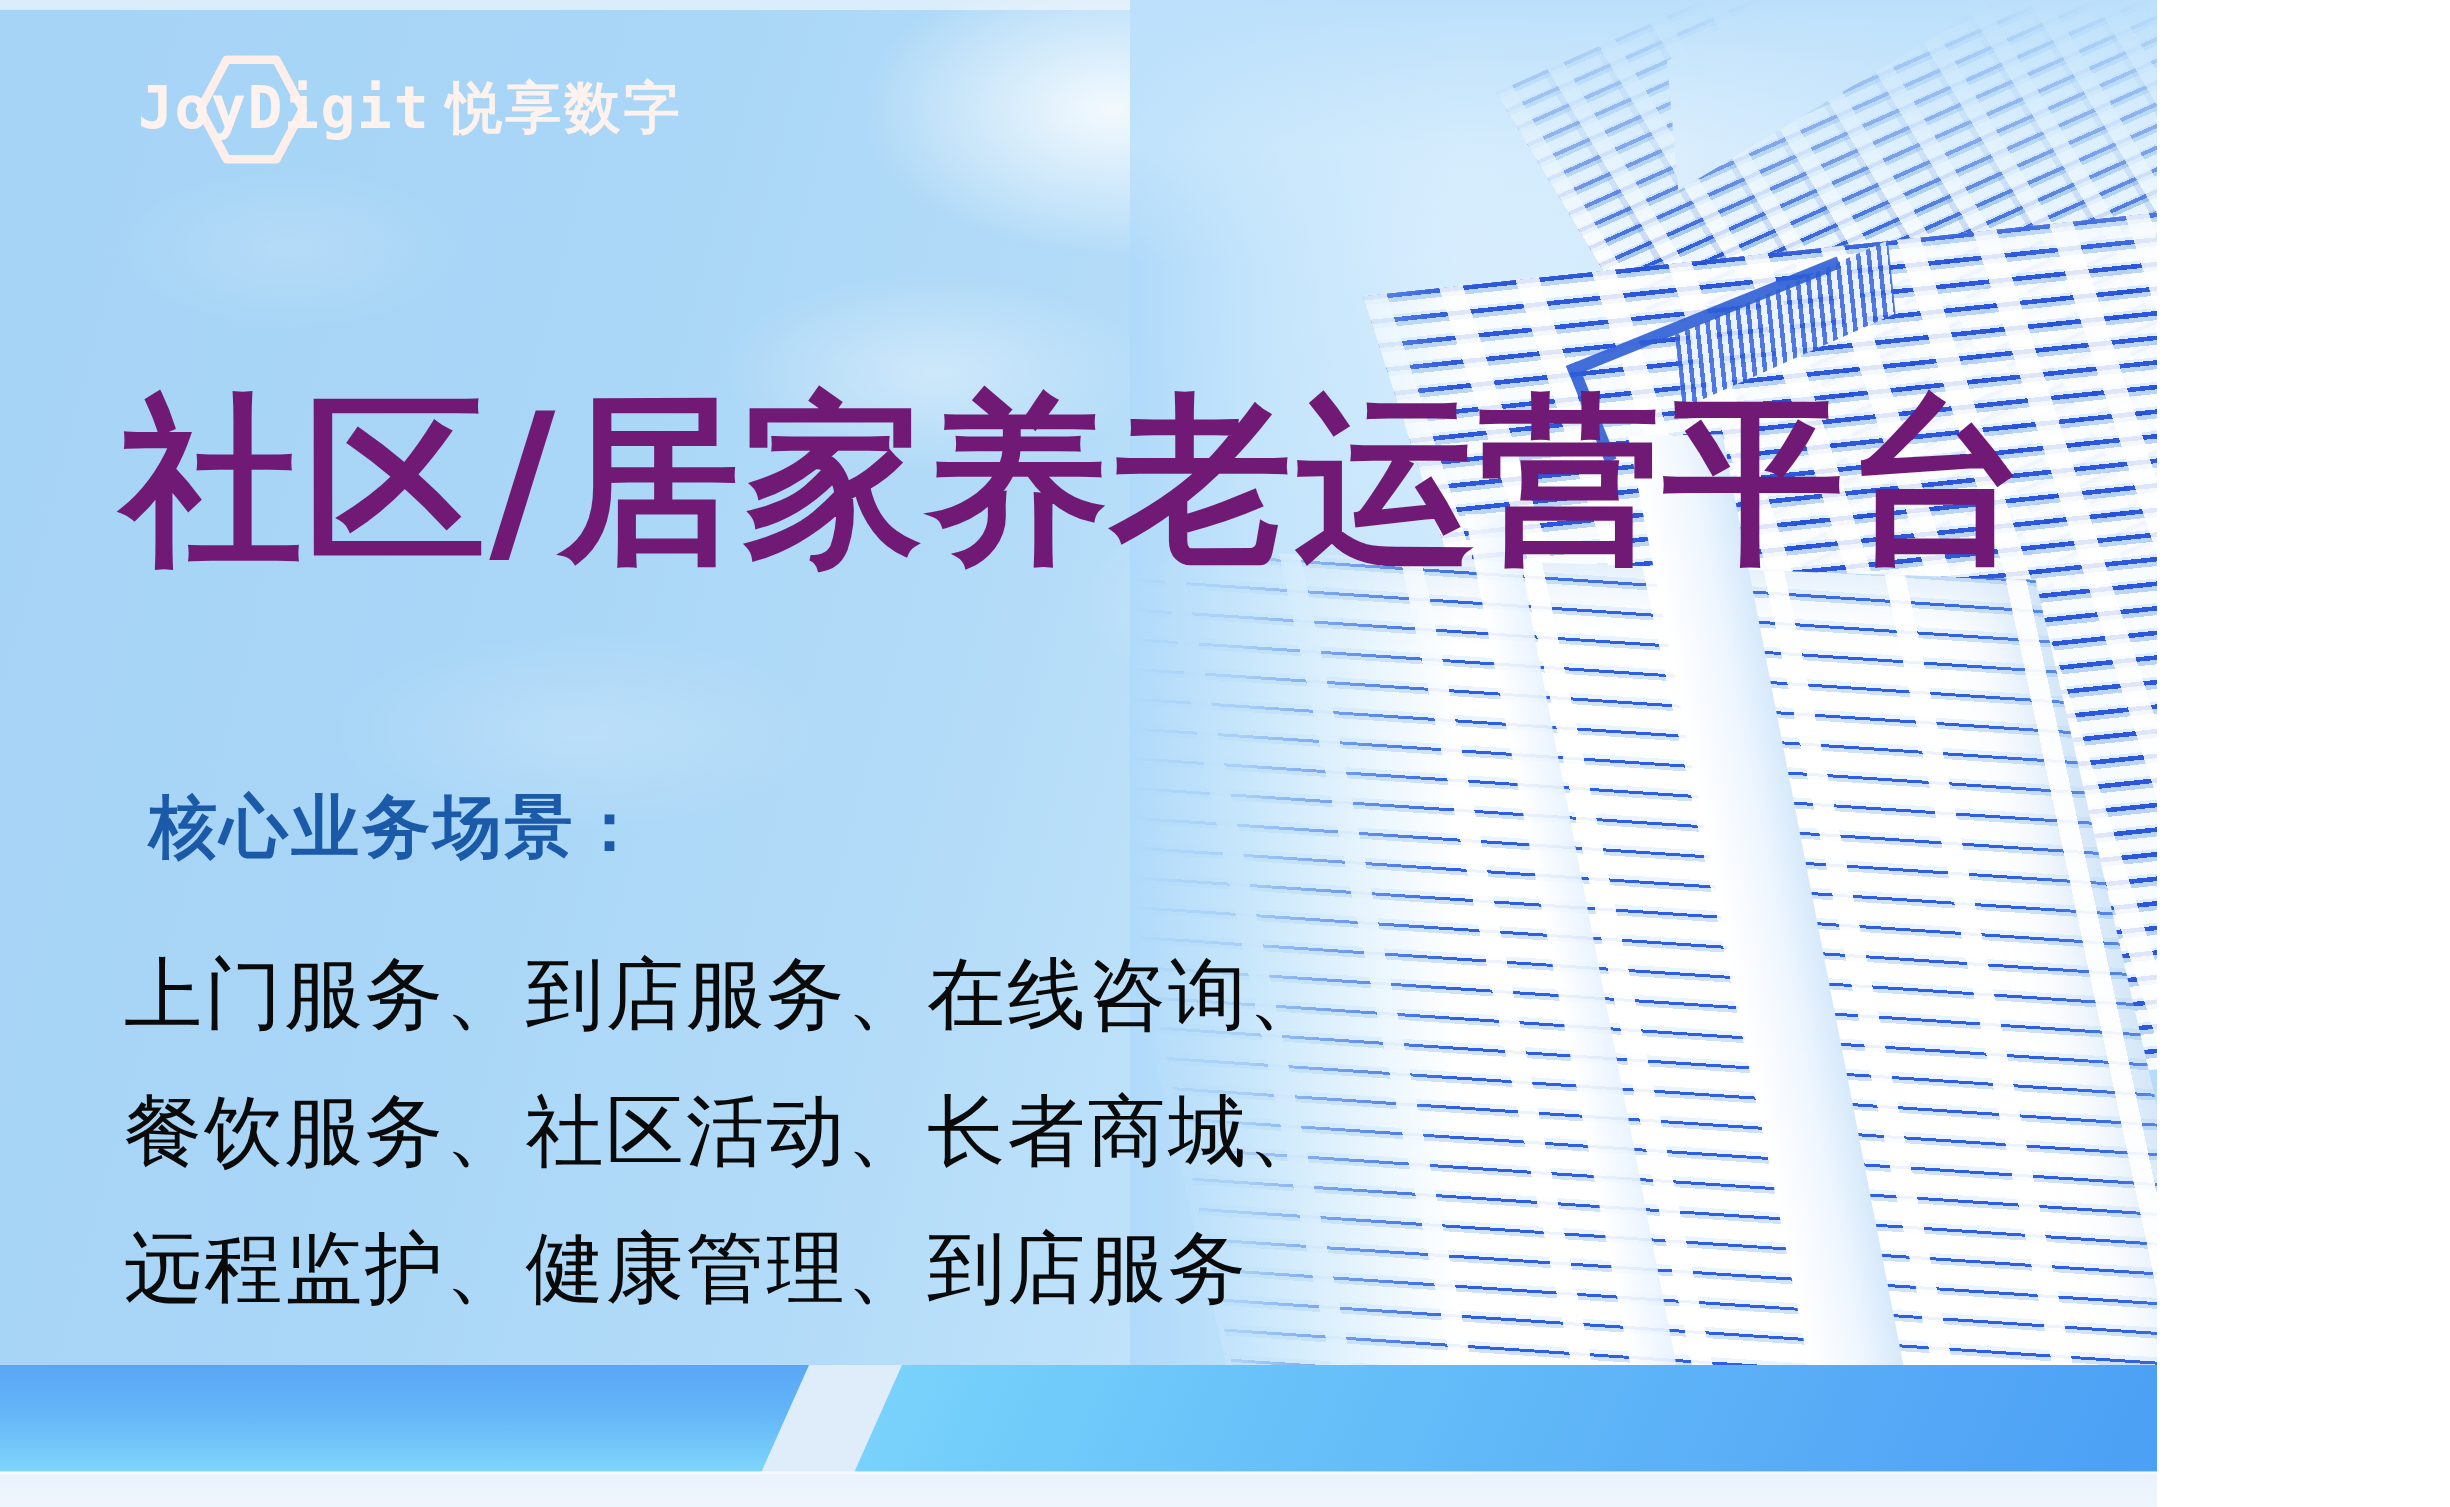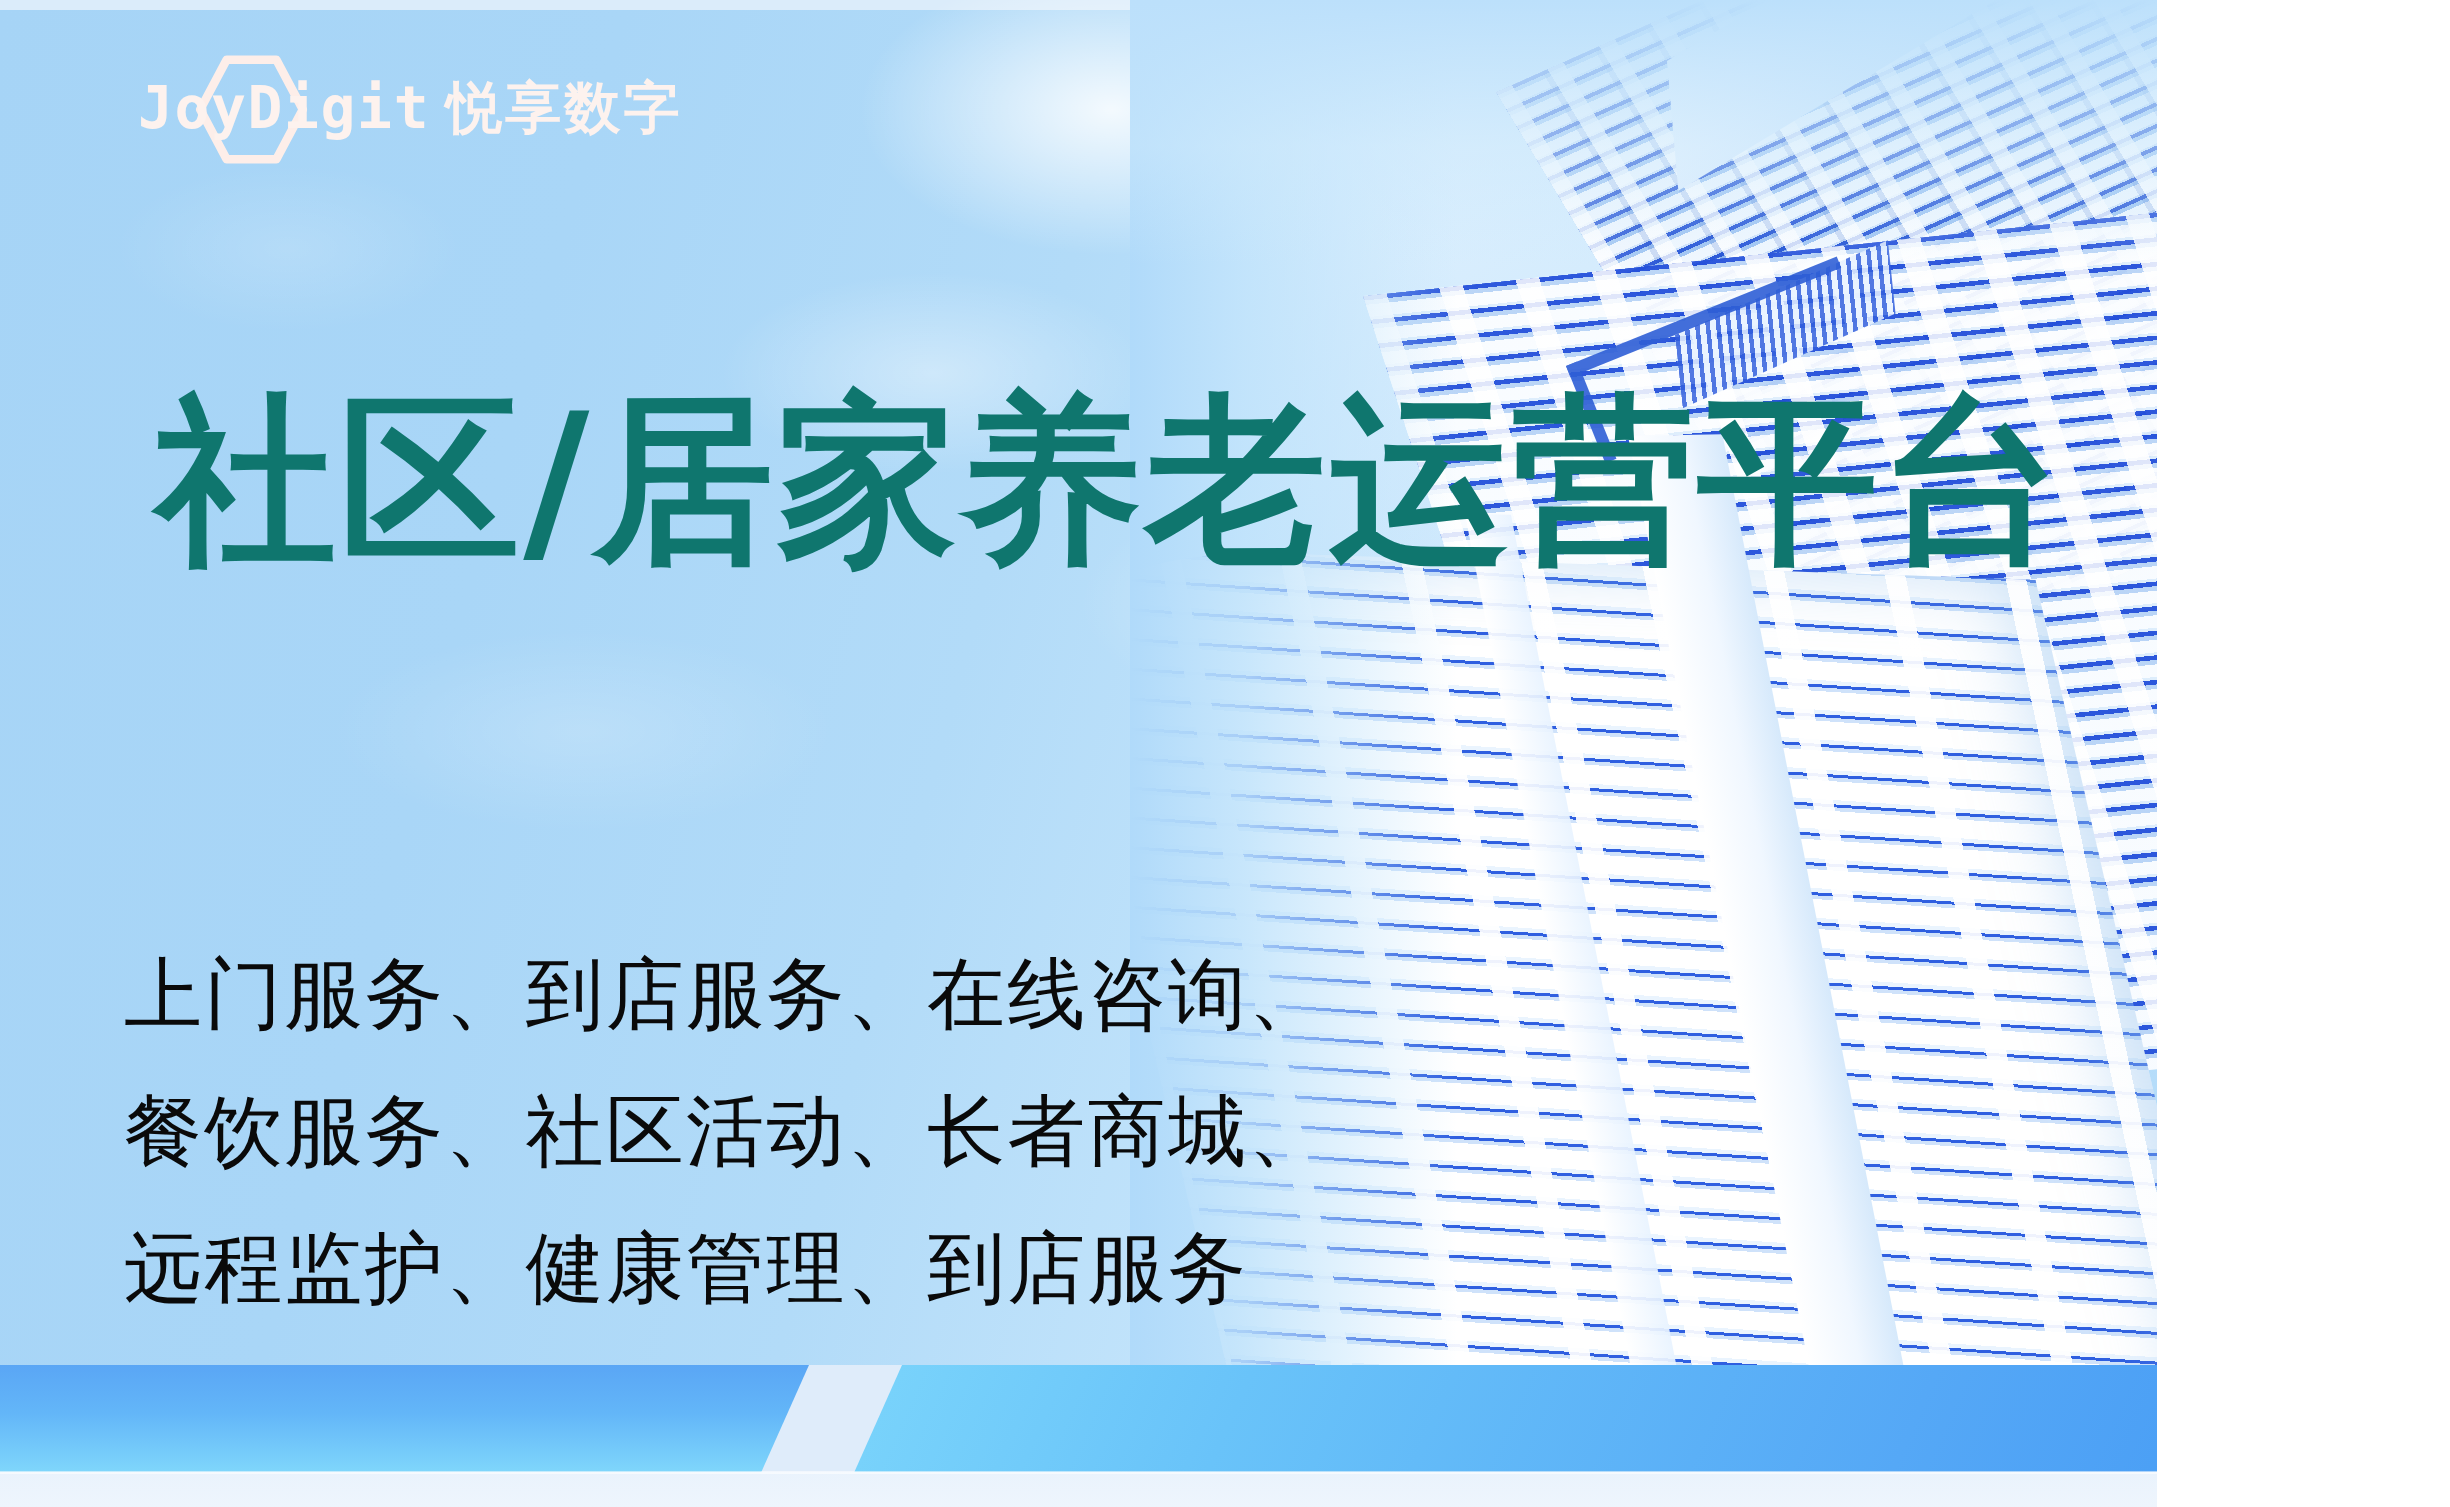--- a/index.html
+++ b/index.html
@@ -248,23 +248,22 @@
 
   
   .headline {
     position: absolute;
     left: 121px; top: 257px;
     font-family: "DejaVu Sans", "Liberation Sans", sans-serif;
     font-weight: 700;
     font-size: 181px;
     line-height: 1.14;
     letter-spacing: 3.1px;
-    color: #0f766e;
+    color: #701a75;
     white-space: nowrap;
-    margin-left: 34px;
   }
 
   
   .section-label {
     position: absolute;
     left: 149px; top: 782px;
     font-family: "DejaVu Sans", "Liberation Sans", sans-serif;
     font-weight: 700;
     font-size: 68px;
     letter-spacing: 3.1px;
@@ -375,20 +374,21 @@
       <svg width="115" height="115" viewBox="0 0 148 148" aria-hidden="true">
         <polygon points="42,10 106,10 140,74 106,138 42,138 8,74" fill="none" stroke="#fdeee9" stroke-width="11" stroke-linejoin="round"></polygon>
       </svg>
     </div>
     <span class="logo-word">JoyDigit</span>
     <span class="logo-cn">悦享数字</span>
   </div>
 
   <h1 class="headline">社区/居家养老运营平台</h1>
 
+  <div class="section-label">核心业务场景：</div>
 
   <div class="scenarios">
     <span class="line">上门服务、到店服务、在线咨询、</span>
     <span class="line">餐饮服务、社区活动、长者商城、</span>
     <span class="line">远程监护、健康管理、到店服务</span>
   </div>
 
   <div class="footer-base"></div>
   <div class="band-clip">
     <div class="band-right-flat"></div>

